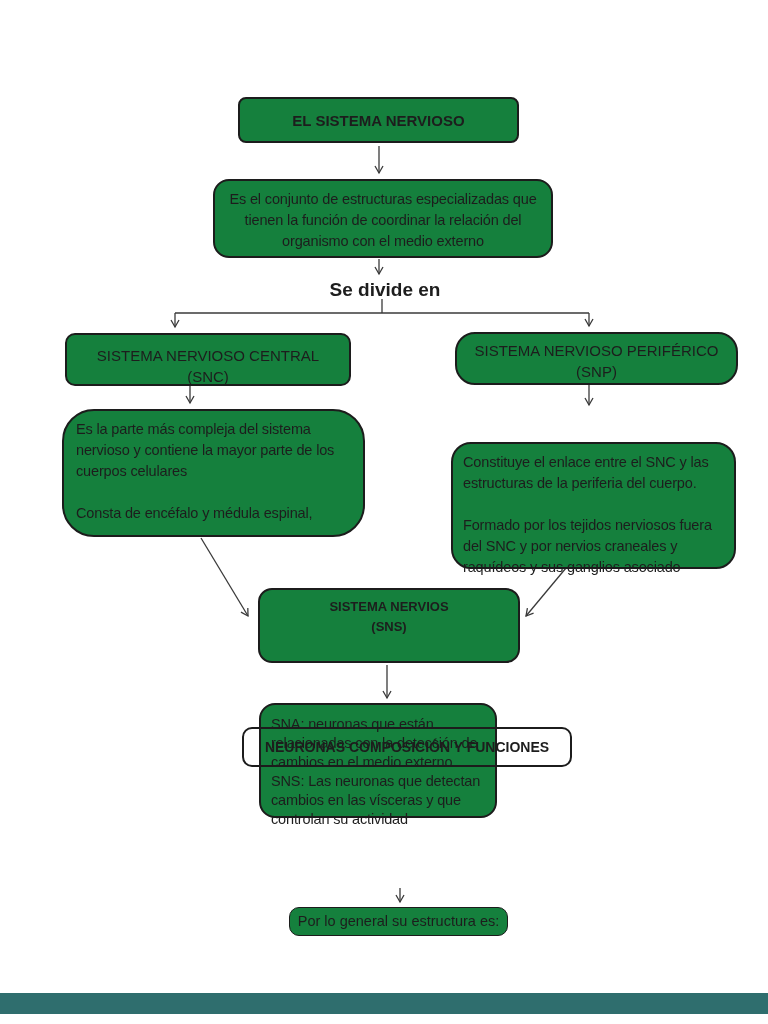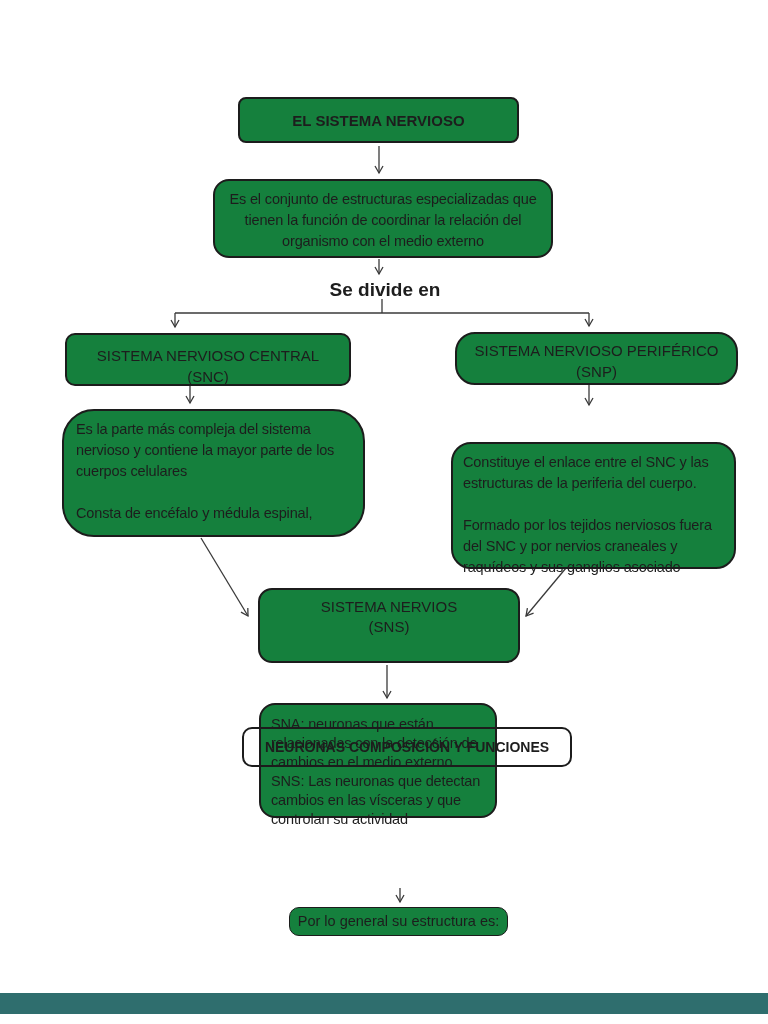--- a/index.html
+++ b/index.html
@@ -25,21 +25,21 @@
   .caps-line{display:block;white-space:nowrap;}
 
   .title-box{left:238px;top:97px;width:281px;height:46px;border-radius:8px;font-size:15px;font-weight:bold;}
   .def-box{left:213px;top:179px;width:340px;height:79px;border-radius:16px;padding:8px 4px 0 4px;}
   .divide-label{position:absolute;left:315px;top:281px;width:140px;height:18px;z-index:2;
     font-size:19px;font-weight:bold;text-align:center;line-height:18px;}
   .snc-box{left:65px;top:333px;width:286px;height:53px;border-radius:10px;padding-top:10px;font-size:15px;}
   .snp-box{left:455px;top:332px;width:283px;height:53px;border-radius:20px;padding-top:6px;font-size:15px;}
   .snc-desc{left:62px;top:409px;width:303px;height:128px;border-radius:32px;padding:8px 6px 0 12px;}
   .snp-desc{left:451px;top:410px;width:285px;height:127px;border-radius:20px;padding:8px 0 0 10px;margin-top:32px;}
-  .central-box{left:258px;top:588px;width:262px;height:75px;border-radius:14px;padding-top:7px;font-size:15px;line-height:20px;}
+  .central-box{left:258px;top:588px;width:262px;height:75px;border-radius:14px;padding-top:7px;font-size:13px;line-height:20px;font-weight:bold;}
   .sna-box{left:259px;top:703px;width:238px;height:115px;border-radius:16px;padding:10px 6px 0 10px;line-height:19px;}
   .sna-box p{margin:0;}
   .neuronas-box{left:242px;top:727px;width:330px;height:40px;border-radius:10px;
     font-size:14px;font-weight:bold;}
   .tipo-box{left:288px;top:786px;width:230px;height:100px;border-radius:24px;
     padding:2px 2px 0 14px;line-height:19.5px;}
   .por-box{left:289px;top:907px;width:219px;height:29px;border-radius:10px;border-width:1.5px;}
   .separator{position:absolute;left:0;top:993px;width:768px;height:21px;z-index:4;}
 </style>
 </head>

